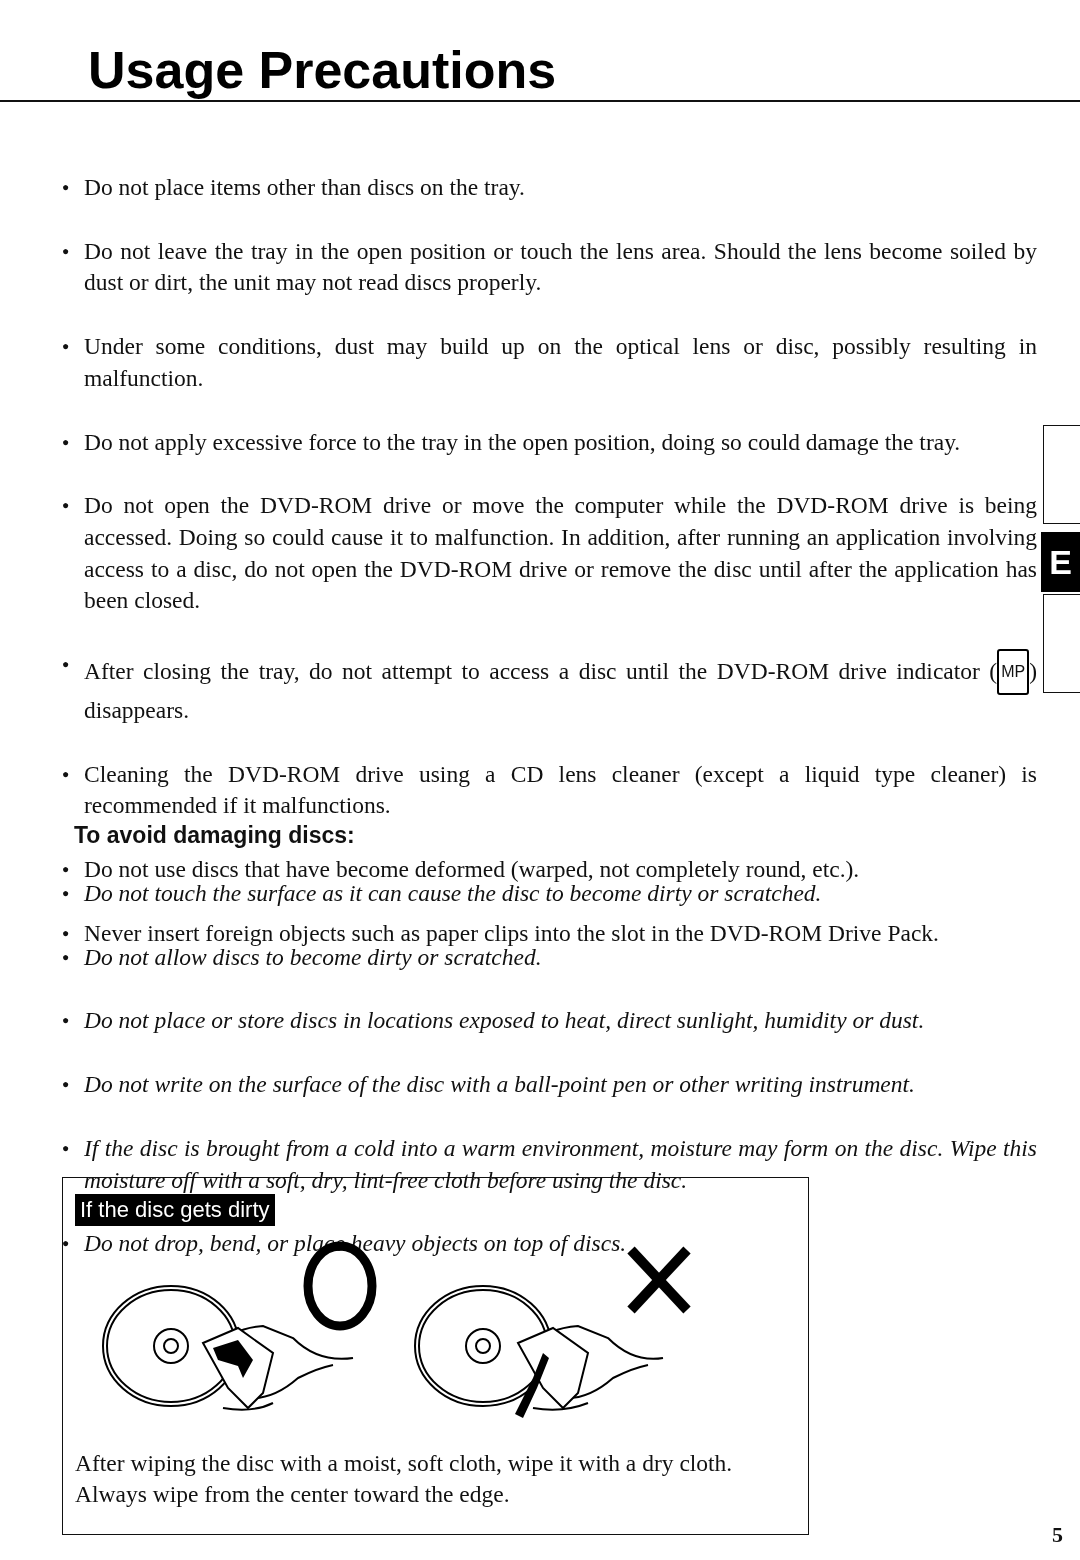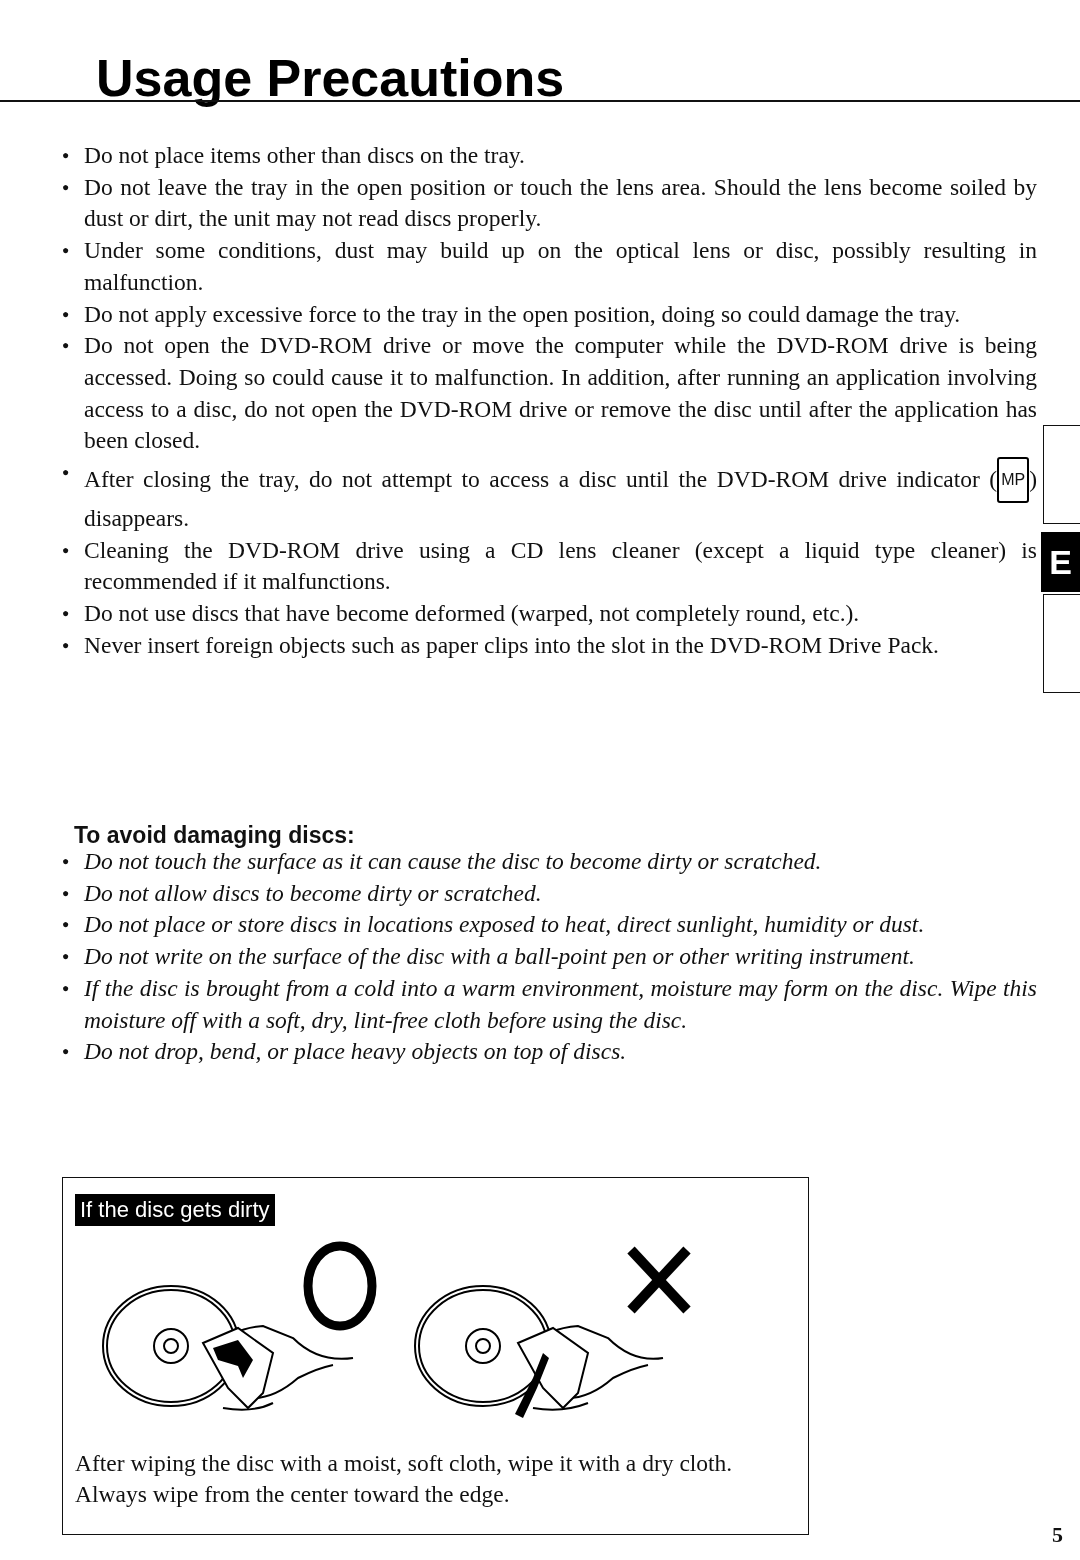--- a/index.html
+++ b/index.html
@@ -1,22 +1,22 @@
 <!DOCTYPE html>
 <html><head>
 <meta charset="utf-8">
 <style>
   html, body { margin:0; padding:0; background:#fff; }
   body { width:1080px; height:1560px; position:relative; overflow:hidden; color:#111;
          font-family:"Liberation Serif", "DejaVu Serif", serif; }
   .title { position:absolute; left:80px; top:36px; font-family:"Liberation Sans", sans-serif;
-           font-weight:bold; font-size:52px; letter-spacing:0px; color:#000; margin:16px; line-height:1; }
+           font-weight:bold; font-size:52px; letter-spacing:0px; color:#000; margin:8px; line-height:1; }
   .rule { position:absolute; left:0; top:100px; width:1080px; height:2px; background:#111; }
   .list { position:absolute; left:62px; top:140px; width:975px; margin:0; padding:0; list-style:none; }
-  .list li { position:relative; padding-left:22px; font-size:23.5px; line-height:31.7px; text-align:justify; }
+  .list li { position:relative; padding-left:22px; font-size:23.5px; line-height:31.7px; text-align:justify;margin-top:32px; }
   .list li::before { content:"●"; position:absolute; left:0; top:0; font-size:12px; line-height:31.7px; }
   .bold { font-weight:normal; }
   .mp { display:inline-block; border:2px solid #000; border-radius:3px; font-family:"Liberation Sans",sans-serif;
         font-size:16px; line-height:18px; padding:12px 2px; vertical-align:2px; }
   .subhead { position:absolute; left:66px; top:814px; font-family:"Liberation Sans", sans-serif;
              font-weight:bold; font-size:23px; margin:8px; }
   .list2 { top:846px;font-style:italic; }
   .tab-box { position:absolute; border:1.5px solid #111; border-right:none; background:#fff; }
   .tab-e { position:absolute; left:1041px; top:532px; width:39px; height:60px; background:#000; color:#fff;
            font-family:"Liberation Sans",sans-serif; font-weight:bold; font-size:34px; text-align:center; line-height:60px; }

